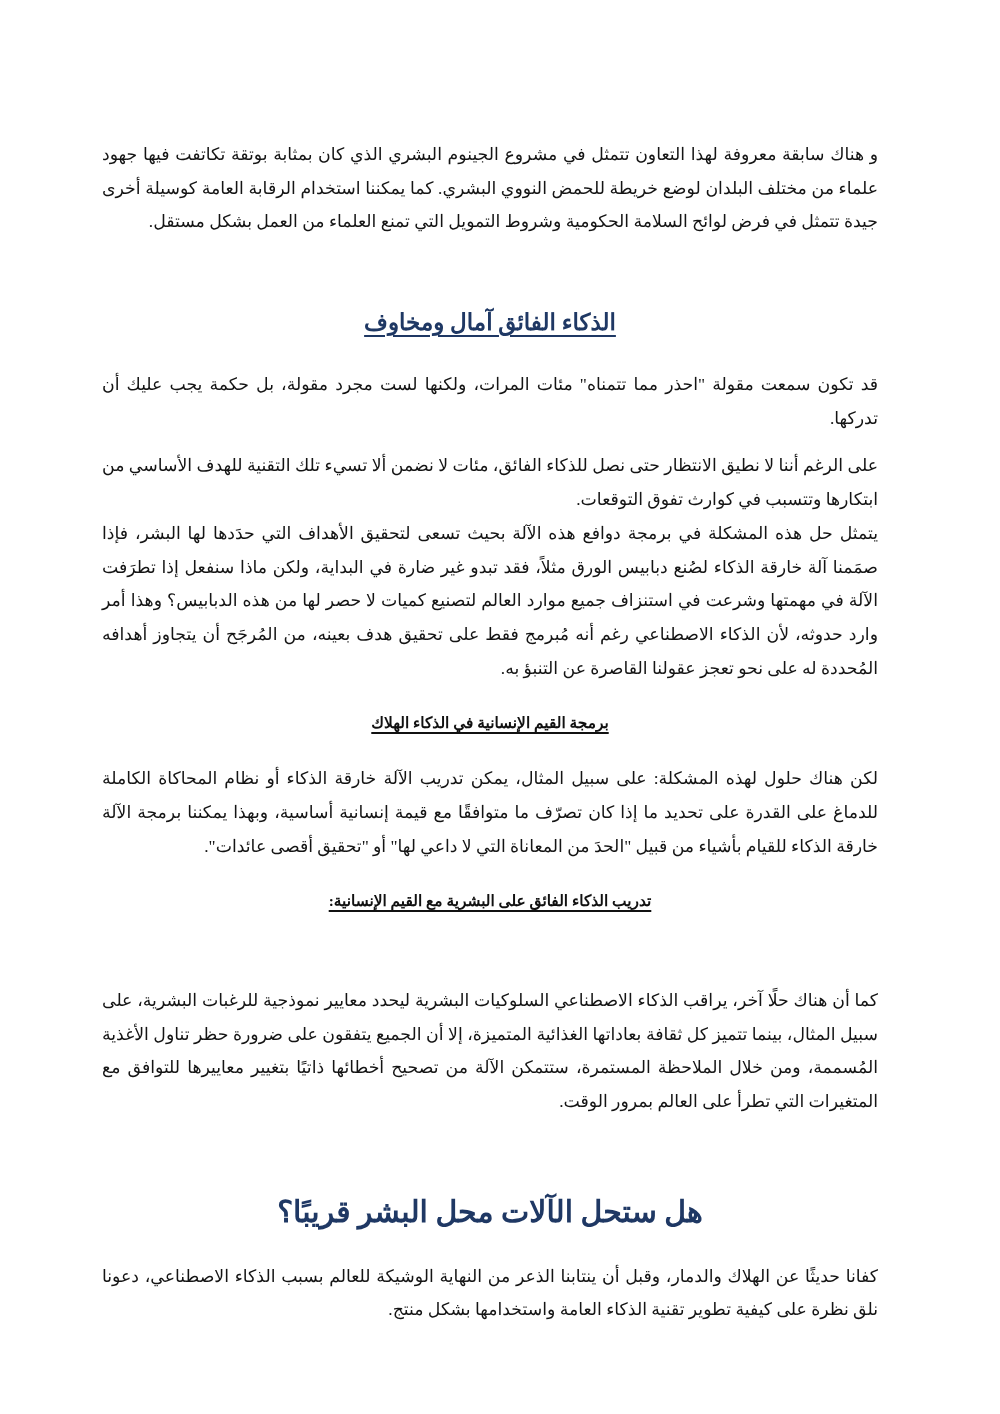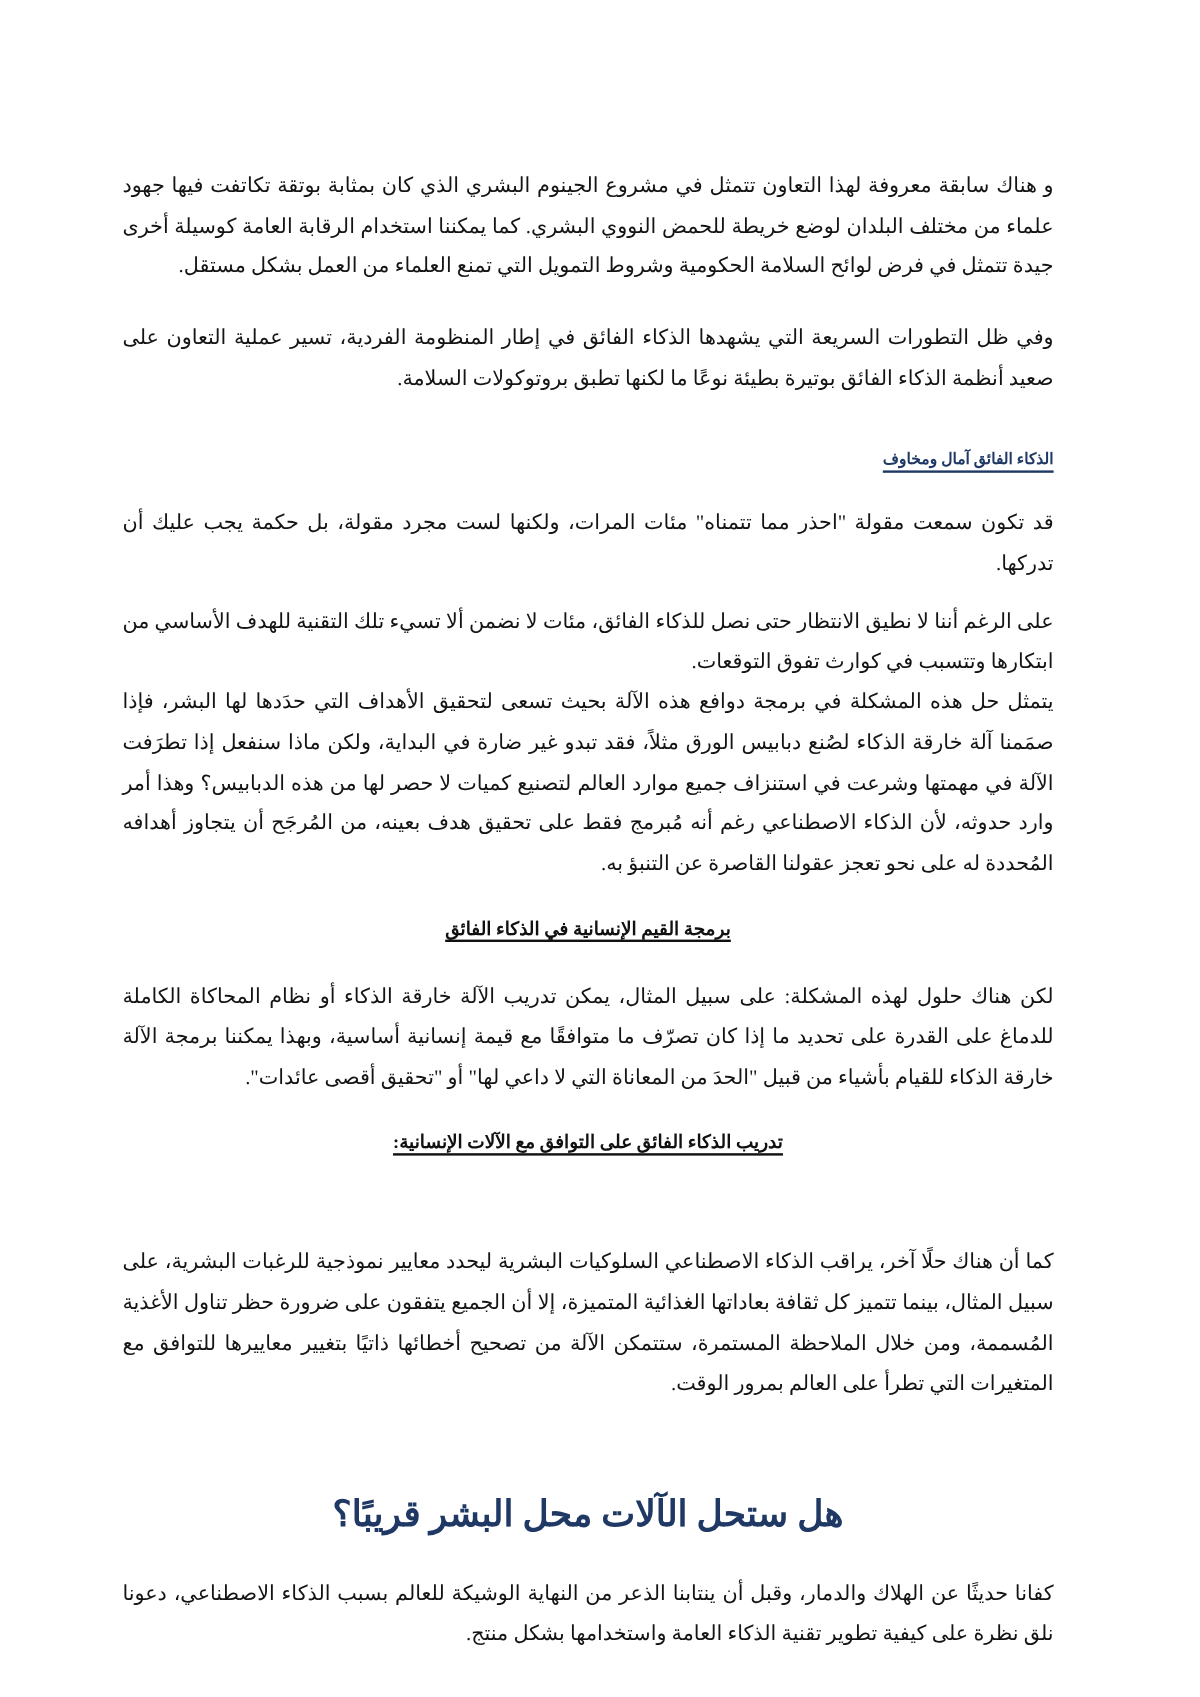--- a/index.html
+++ b/index.html
@@ -44,24 +44,24 @@
   }
 
   
   .gap-sm { height: 14px; }
   .gap-md { height: 26px; }
   .gap-lg { height: 40px; }
   .gap-xxl { height: 70px; }
 
   h2.section-heading {
     margin: 0;
-    font-size: 13px;
+    font-size: 23px;
     font-weight: bold;
     color: #1F3864;
-    text-align: right;
+    text-align: center;
     text-decoration: underline;
     text-underline-offset: 5px;
     text-decoration-thickness: 2px;
     direction: rtl;
     line-height: 1.6;
     font-family: "Liberation Serif", "DejaVu Serif", serif;
   }
 
   h3.sub-heading {
     margin: 0;
@@ -92,47 +92,46 @@
 </head>
 <body>
 
 <div class="page">
   <div class="doc-body">
 
     <p class="para">و هناك سابقة معروفة لهذا التعاون تتمثل في مشروع الجينوم البشري الذي كان بمثابة بوتقة تكاتفت فيها جهود علماء من مختلف البلدان لوضع خريطة للحمض النووي البشري. كما يمكننا استخدام الرقابة العامة كوسيلة أخرى جيدة تتمثل في فرض لوائح السلامة الحكومية وشروط التمويل التي تمنع العلماء من العمل بشكل مستقل.</p>
 
     <div class="gap-md"></div>
 
-    <p class="para">وفي ظل التطورات السريعة التي يشهدها الذكاء الفائق في إطار المنظومة الفردية، تسير عملية التعاون على صعيد أنظمة الذكاء الفائق بوتيرة بطيئة نوعًا ما لكنها تطبق بروتوكولات السلامة.</p>
 
     <div class="gap-lg"></div>
 
     <h2 class="section-heading">الذكاء الفائق آمال ومخاوف</h2>
 
     <div class="gap-md"></div>
 
     <p class="para">قد تكون سمعت مقولة "احذر مما تتمناه" مئات المرات، ولكنها لست مجرد مقولة، بل حكمة يجب عليك أن تدركها.</p>
 
     <div class="gap-sm"></div>
 
     <p class="para">على الرغم أننا لا نطيق الانتظار حتى نصل للذكاء الفائق، مئات لا نضمن ألا تسيء تلك التقنية للهدف الأساسي من ابتكارها وتتسبب في كوارث تفوق التوقعات.</p>
 
     <p class="para">يتمثل حل هذه المشكلة في برمجة دوافع هذه الآلة بحيث تسعى لتحقيق الأهداف التي حدَدها لها البشر، فإذا صمَمنا آلة خارقة الذكاء لصُنع دبابيس الورق مثلاً، فقد تبدو غير ضارة في البداية، ولكن ماذا سنفعل إذا تطرَفت الآلة في مهمتها وشرعت في استنزاف جميع موارد العالم لتصنيع كميات لا حصر لها من هذه الدبابيس؟ وهذا أمر وارد حدوثه، لأن الذكاء الاصطناعي رغم أنه مُبرمج فقط على تحقيق هدف بعينه، من المُرجَح أن يتجاوز أهدافه المُحددة له على نحو تعجز عقولنا القاصرة عن التنبؤ به.</p>
 
     <div class="gap-md"></div>
 
-    <h3 class="sub-heading">برمجة القيم الإنسانية في الذكاء الفائق</h3>
+    <h3 class="sub-heading">برمجة القيم الإنسانية في الذكاء الهلاك</h3>
 
     <div class="gap-md"></div>
 
     <p class="para">لكن هناك حلول لهذه المشكلة: على سبيل المثال، يمكن تدريب الآلة خارقة الذكاء أو نظام المحاكاة الكاملة للدماغ على القدرة على تحديد ما إذا كان تصرّف ما متوافقًا مع قيمة إنسانية أساسية، وبهذا يمكننا برمجة الآلة خارقة الذكاء للقيام بأشياء من قبيل "الحدَ من المعاناة التي لا داعي لها" أو "تحقيق أقصى عائدات".</p>
 
     <div class="gap-md"></div>
 
-    <h3 class="sub-heading">تدريب الذكاء الفائق على التوافق مع الآلات الإنسانية:</h3>
+    <h3 class="sub-heading">تدريب الذكاء الفائق على البشرية مع القيم الإنسانية:</h3>
 
     <div class="gap-xxl"></div>
 
     <p class="para">كما أن هناك حلًا آخر، يراقب الذكاء الاصطناعي السلوكيات البشرية ليحدد معايير نموذجية للرغبات البشرية، على سبيل المثال، بينما تتميز كل ثقافة بعاداتها الغذائية المتميزة، إلا أن الجميع يتفقون على ضرورة حظر تناول الأغذية المُسممة، ومن خلال الملاحظة المستمرة، ستتمكن الآلة من تصحيح أخطائها ذاتيًا بتغيير معاييرها للتوافق مع المتغيرات التي تطرأ على العالم بمرور الوقت.</p>
 
     <div class="gap-xxl"></div>
 
     <h1 class="main-heading">هل ستحل الآلات محل البشر قريبًا؟</h1>
 
     <div class="gap-md"></div>

